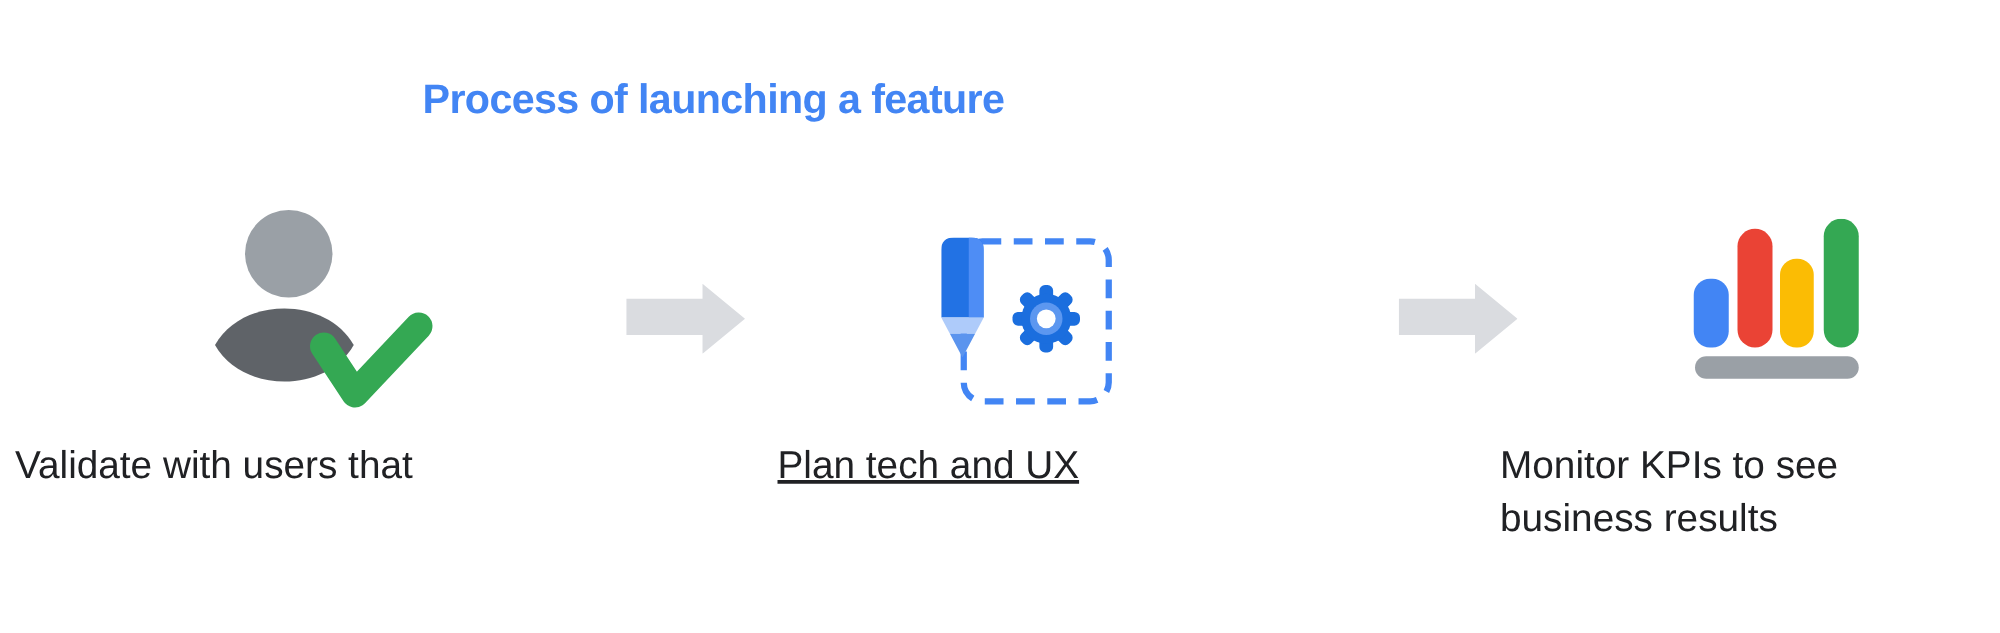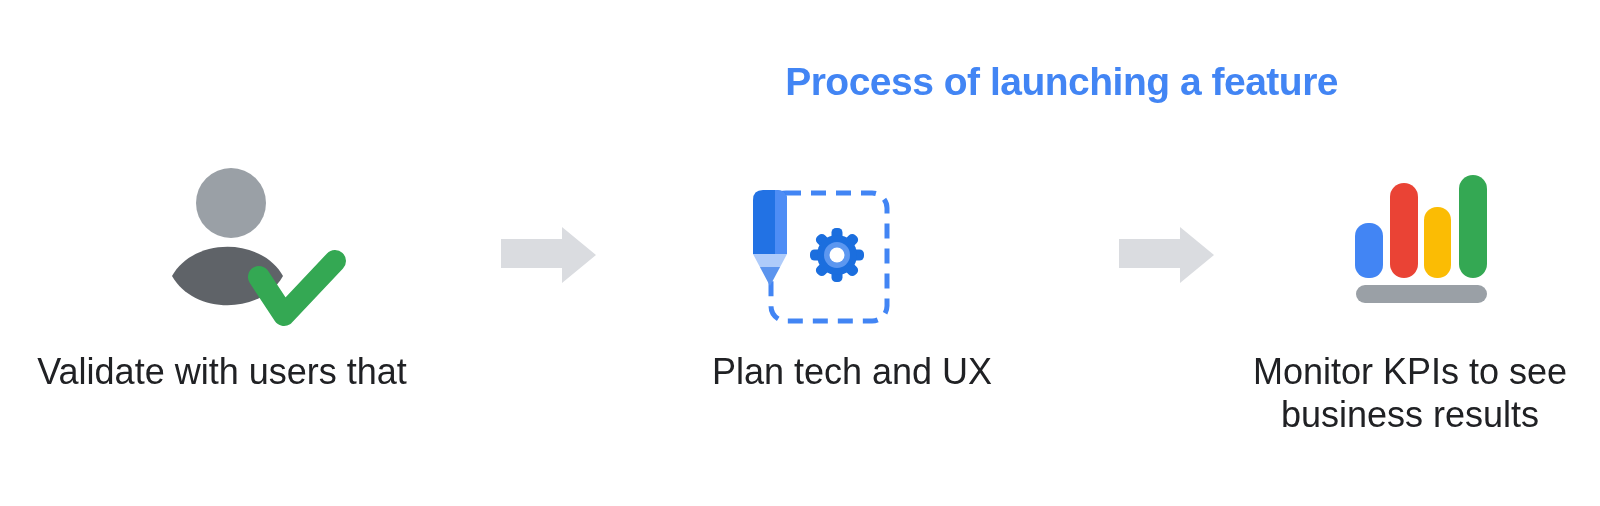--- a/index.html
+++ b/index.html
@@ -14,38 +14,38 @@
     height: 506px;
     background: #ffffff;
     overflow: hidden;
   }
   .abs { position: absolute; }
 
   .title {
     left: 338px;
     top: 60px;
     width: 1000px;
-    text-align: right;
-    font-size: 39px;
+    text-align: left;
+    font-size: 33px;
     font-weight: 700;
     letter-spacing: -0.5px;
     color: var(--title-blue);
     white-space: nowrap;
   }
 
   .caption {
     top: 350px;
     width: 420px;
-    text-align: center;
-    font-size: 36px;
+    text-align: left;
+    font-size: 31px;
     line-height: 43px;
     color: var(--text-dark);
   }
   .caption-1 { left: 12px; }
-  .caption-2 { left: 642px; }
+  .caption-2 { left: 622px; text-decoration: underline; }
   .caption-3 { left: 1200px; }
 
   
   .fill-head   { fill: var(--person-head); }
   .fill-body   { fill: var(--person-body); }
   .stroke-check{ stroke: var(--check-green); }
   .fill-arrow  { fill: var(--arrow-gray); }
   .stroke-accent { stroke: var(--accent-blue); }
   .fill-pencil { fill: var(--pencil-body); }
   .fill-pencil-light { fill: var(--pencil-body-light); }

